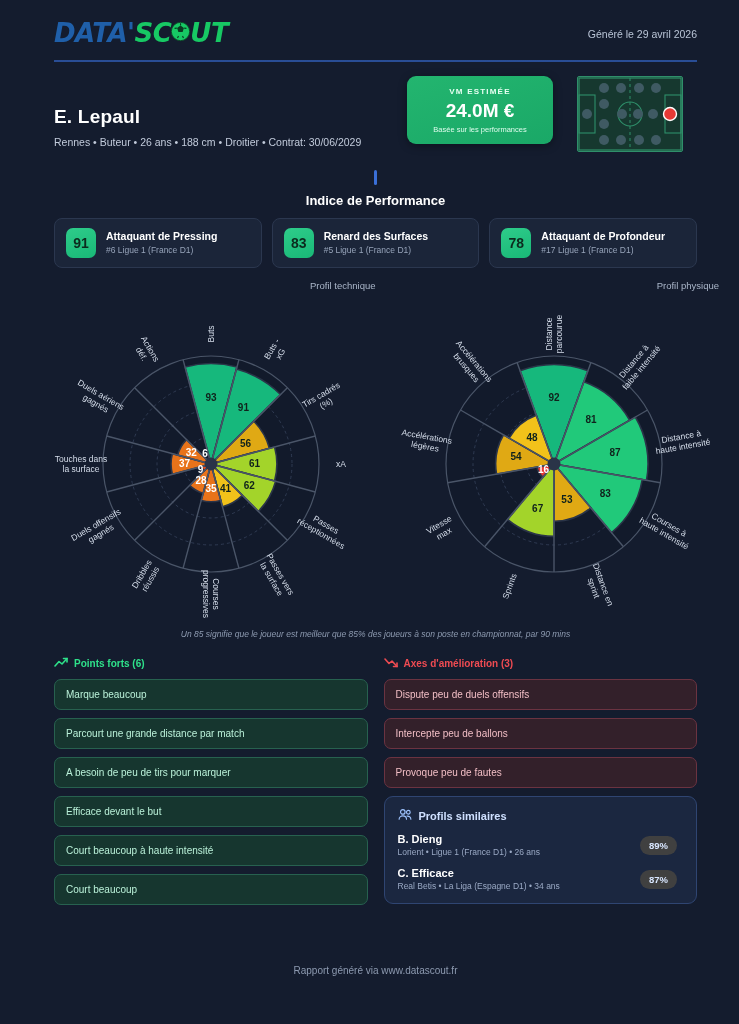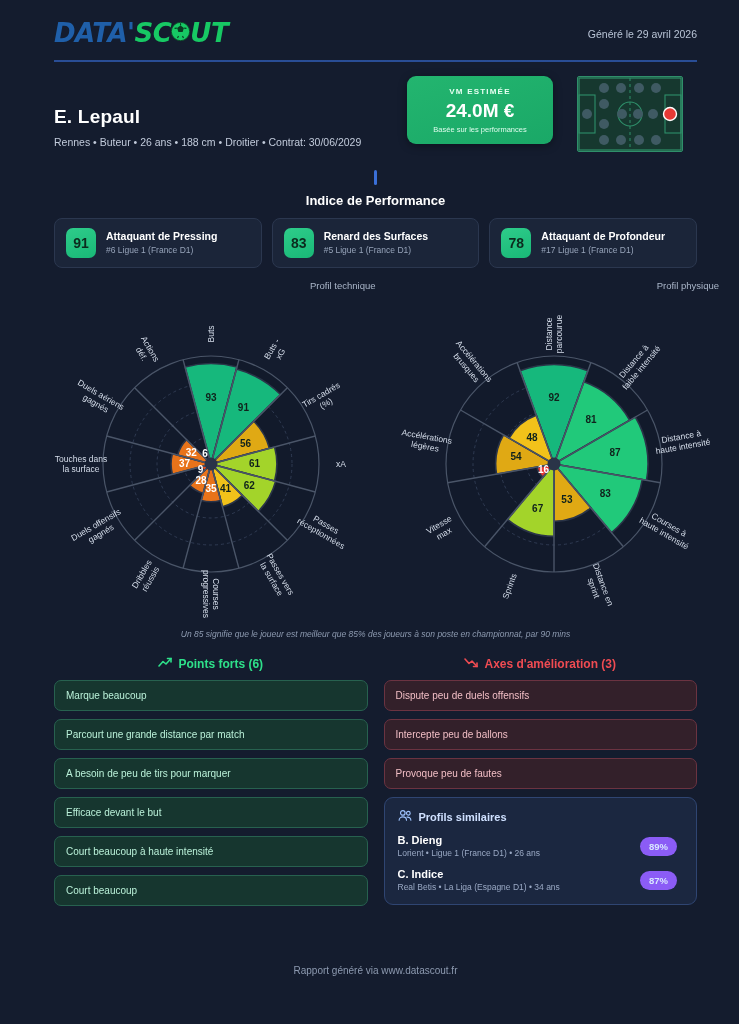--- a/index.html
+++ b/index.html
@@ -65,41 +65,41 @@
   .radar-wrap{flex:1;text-align:right;}
   .radar-title{font-size:9.5px;color:#aab6c9;margin-bottom:2px;}
   .radar-note{
     text-align:center;font-size:8.5px;font-style:italic;color:#8d9ab0;
     margin:2px 22px 0 22px;
   }
 
   
   .insights{display:flex;gap:16px;margin:18px 22px 0 22px;}
   .col{flex:1;}
-  .col-head{display:flex;align-items:center;gap:6px;font-size:12px;font-weight:bold;margin-bottom:9px;justify-content:center;}
+  .col-head{display:flex;align-items:center;gap:6px;font-size:10px;font-weight:bold;margin-bottom:9px;}
   .col-head.good{color:#2ee08a;}
   .col-head.bad{color:#ef4b52;}
   .pill{
     border-radius:7px;padding:9px 11px;font-size:10px;margin-bottom:8px;box-sizing:border-box;
   }
   .pill.good{background:#16362f;border:1px solid #27614f;color:#b9f0d8;}
   .pill.bad{background:#33202a;border:1px solid #6b3341;color:#f3bfc6;}
 
   
   .similar{
     background:#1b2740;border:1px solid #2f4572;border-radius:9px;
     padding:11px 19px 12px 13px;margin-top:2px;
   }
   .similar-head{display:flex;align-items:center;gap:7px;font-size:11px;font-weight:bold;color:#cfe0ff;margin-bottom:10px;}
   .sim-row{display:flex;align-items:center;justify-content:space-between;margin-bottom:10px;}
   .sim-row:last-child{margin-bottom:0;}
   .sim-name{font-size:11px;font-weight:bold;color:#ffffff;}
   .sim-meta{font-size:8.5px;color:#9aa9c4;margin-top:2px;}
   .sim-pct{
-    background:#8b5cf6;color:#d8e6ff;border-radius:11px;
+    background:#404040;color:#d8e6ff;border-radius:11px;
     font-size:9.5px;font-weight:bold;padding:4px 9px;flex:0 0 auto;
   }
 
   
   .footer{
     position:absolute;left:0;right:0;bottom:48px;text-align:center;
     font-size:10px;color:#8d9ab0;
   }
 </style>
 </head>
@@ -411,21 +411,21 @@
         <div id="similar-list">
             <div class="sim-row">
               <div>
                 <div class="sim-name">B. Dieng</div>
                 <div class="sim-meta">Lorient • Ligue 1 (France D1) • 26 ans</div>
               </div>
               <div class="sim-pct">89%</div>
             </div>
             <div class="sim-row">
               <div>
-                <div class="sim-name">C. Indice</div>
+                <div class="sim-name">C. Efficace</div>
                 <div class="sim-meta">Real Betis • La Liga (Espagne D1) • 34 ans</div>
               </div>
               <div class="sim-pct">87%</div>
             </div>
           </div>
       </div>
     </div>
   </div>
 
   <div class="footer">Rapport généré via www.datascout.fr</div>

